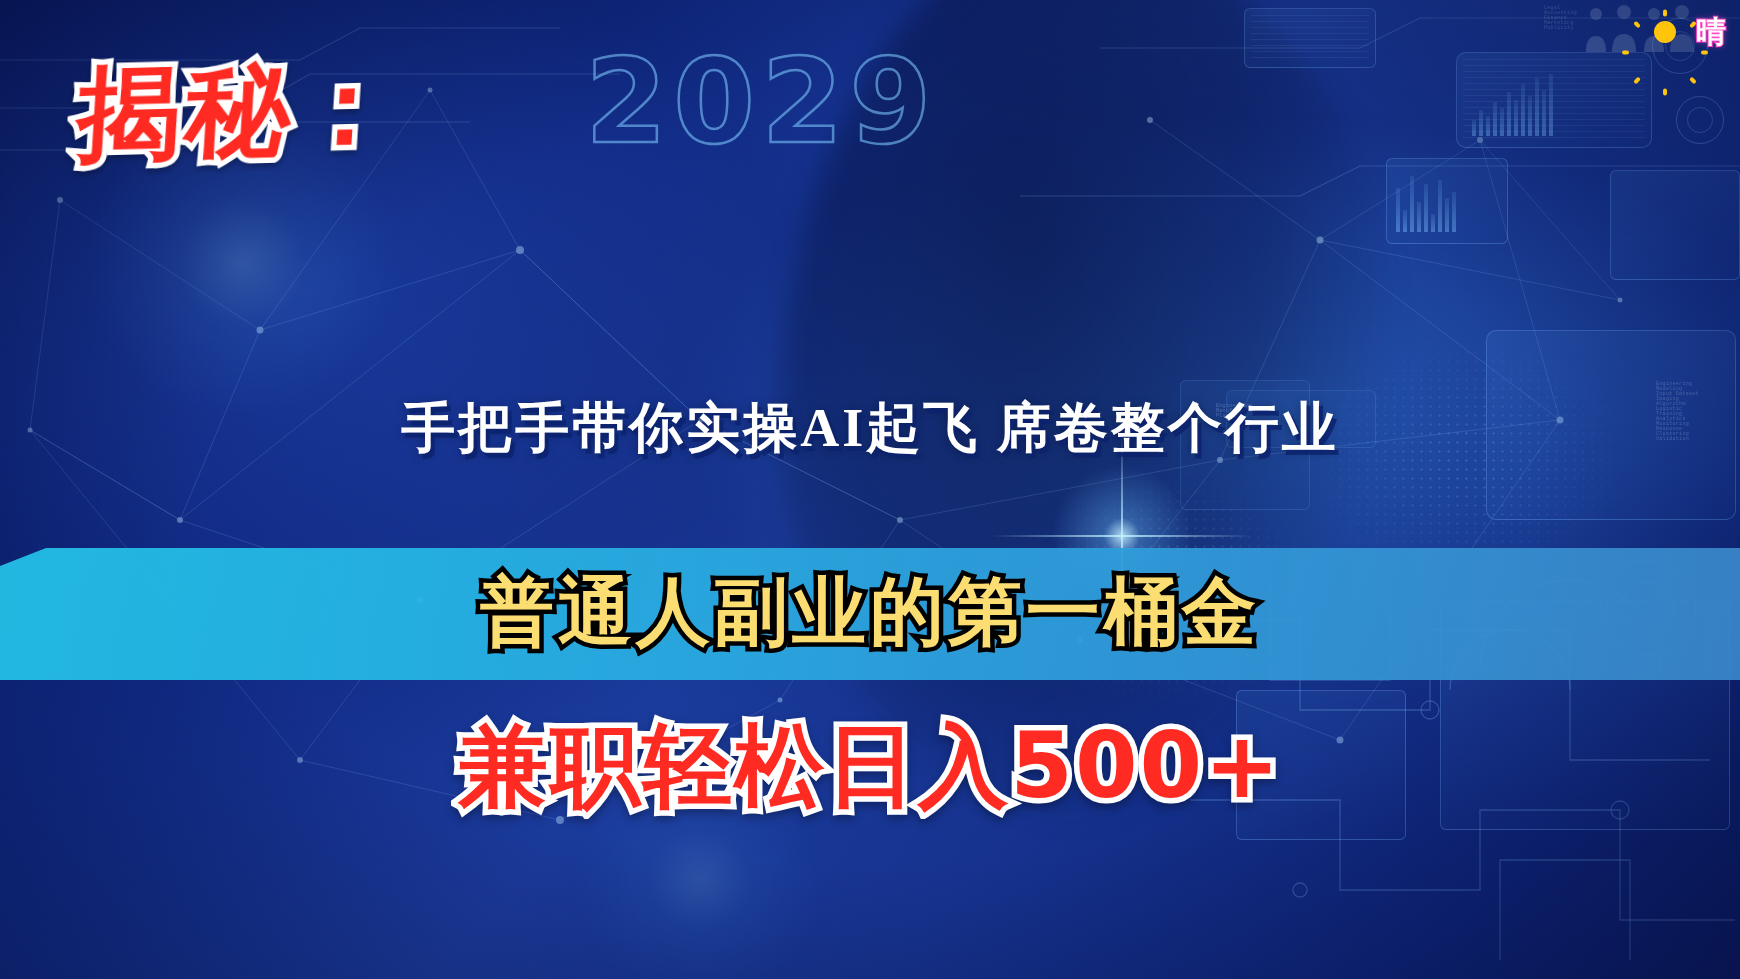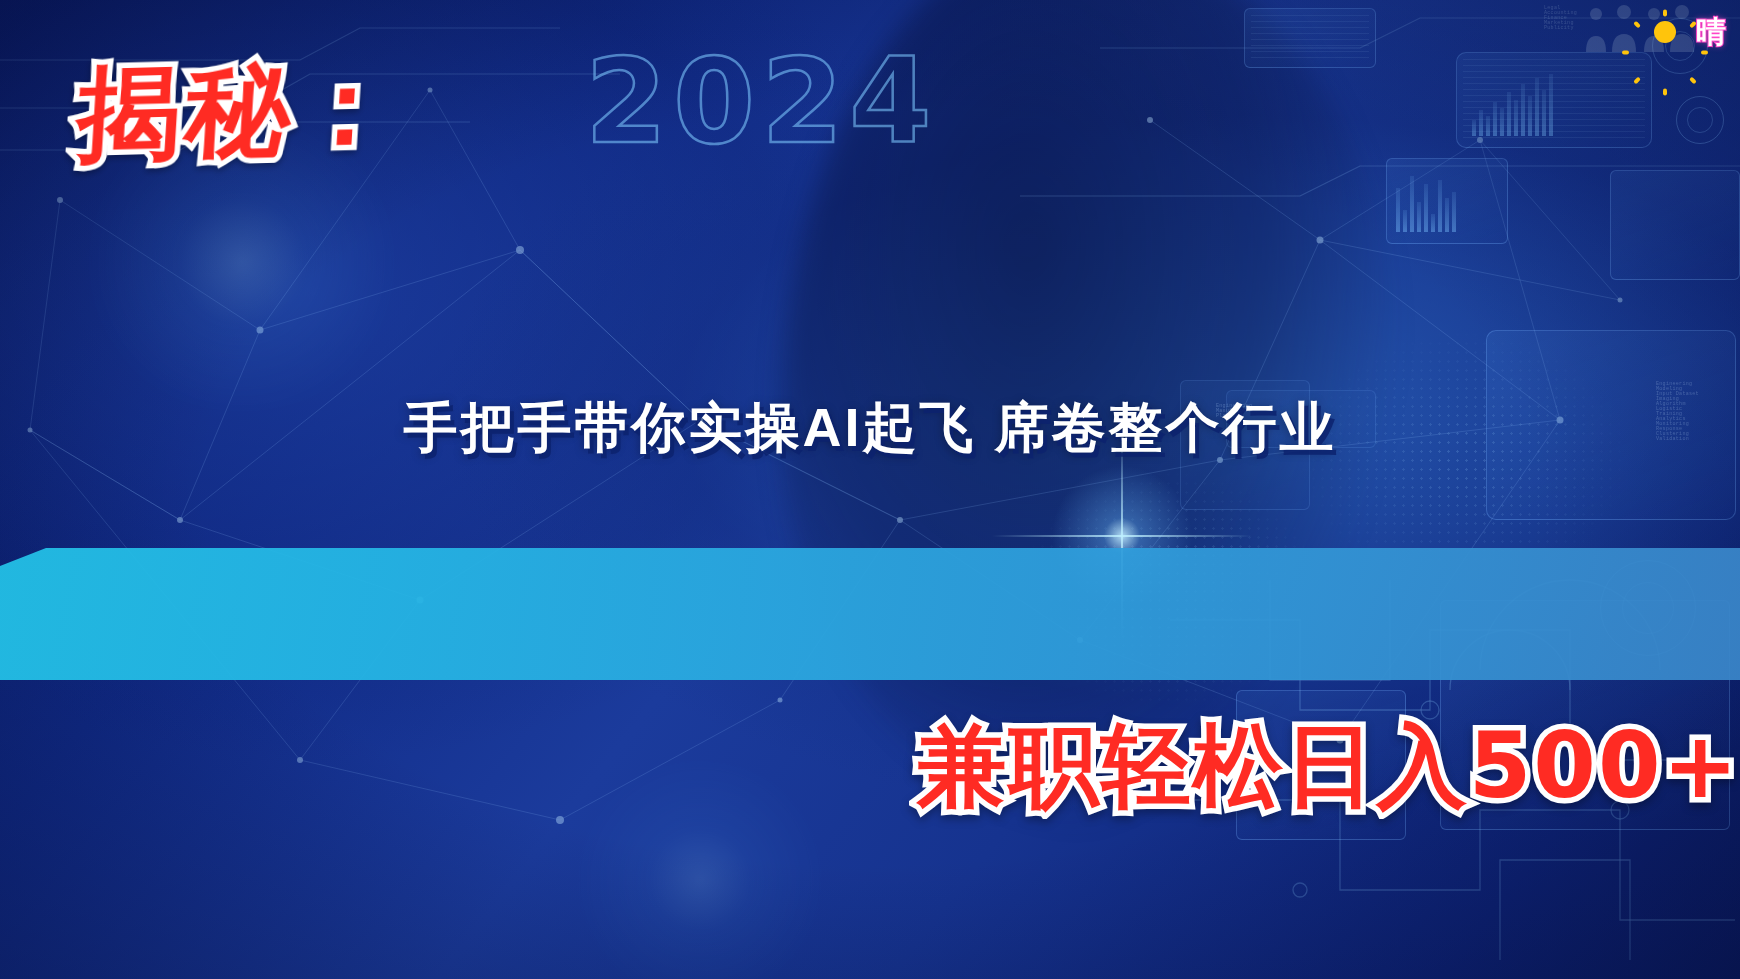--- a/index.html
+++ b/index.html
@@ -155,21 +155,21 @@
     -webkit-text-stroke: 14px #ffffff;
     paint-order: stroke fill;
     filter: drop-shadow(0 5px 5px rgba(0,0,0,0.32));
   }
 
   .subhead {
     position:absolute; left:0; right:0; top:392px; z-index:22;
     text-align:center;
     font-size:54px; font-weight:bold; color:#ffffff;
     letter-spacing:3px;
-    font-family:Liberation Sans, sans-serif;
+    font-family:Liberation Serif, serif;
     text-shadow: 4px 5px 0 rgba(12,34,110,0.85), 0 2px 10px rgba(0,0,0,0.35);
   }
 
   
   .band {
     position:absolute; left:0; right:0; top:548px; height:132px; z-index:15;
     background: linear-gradient(100deg, #23c3e8 0%, #25b8e6 22%, #2f9fdd 62%, #3a86c9 100%);
     clip-path: polygon(0 18px, 46px 0, 100% 0, 100% 100%, 0 100%);
     opacity: .93;
   }
@@ -179,21 +179,21 @@
     font-size:74px; font-weight:bold; color:#FBDD72;
     letter-spacing:4px;
     font-family:"DejaVu Sans","Liberation Sans",sans-serif;
     -webkit-text-stroke: 9px #000000;
     paint-order: stroke fill;
   }
 
   
   .bottom-line {
     position:absolute; left:0; right:0; top:706px; z-index:22;
-    text-align:right;
+    text-align:center;
     font-size:90px; font-weight:bold; color:#FF2B23;
     letter-spacing:2px;
     font-family:"DejaVu Sans","Liberation Sans",sans-serif;
     -webkit-text-stroke: 11px #ffffff;
     paint-order: stroke fill;
     filter: drop-shadow(0 4px 4px rgba(0,0,0,0.30));
   }
 </style>
 </head>
 <body>
@@ -356,24 +356,25 @@
       <i style="transform:translate(-50%,-50%) rotate(90deg)  translateY(-19px)"></i>
       <i style="transform:translate(-50%,-50%) rotate(135deg) translateY(-19px)"></i>
       <i style="transform:translate(-50%,-50%) rotate(180deg) translateY(-19px)"></i>
       <i style="transform:translate(-50%,-50%) rotate(225deg) translateY(-19px)"></i>
       <i style="transform:translate(-50%,-50%) rotate(270deg) translateY(-19px)"></i>
       <i style="transform:translate(-50%,-50%) rotate(315deg) translateY(-19px)"></i>
     </div>
     <span class="weather-text">晴</span>
   </div>
 
-  <div class="year">2024</div>
+  <div class="year">2029</div>
 
   <div class="reveal">揭秘：</div>
 
 
   <div class="subhead">手把手带你实操AI起飞 席卷整个行业</div>
 
   <div class="band"></div>
+  <div class="band-text">普通人副业的第一桶金</div>
 
   <div class="bottom-line">兼职轻松日入500+</div>
 
 </div>
 
 </body></html>

